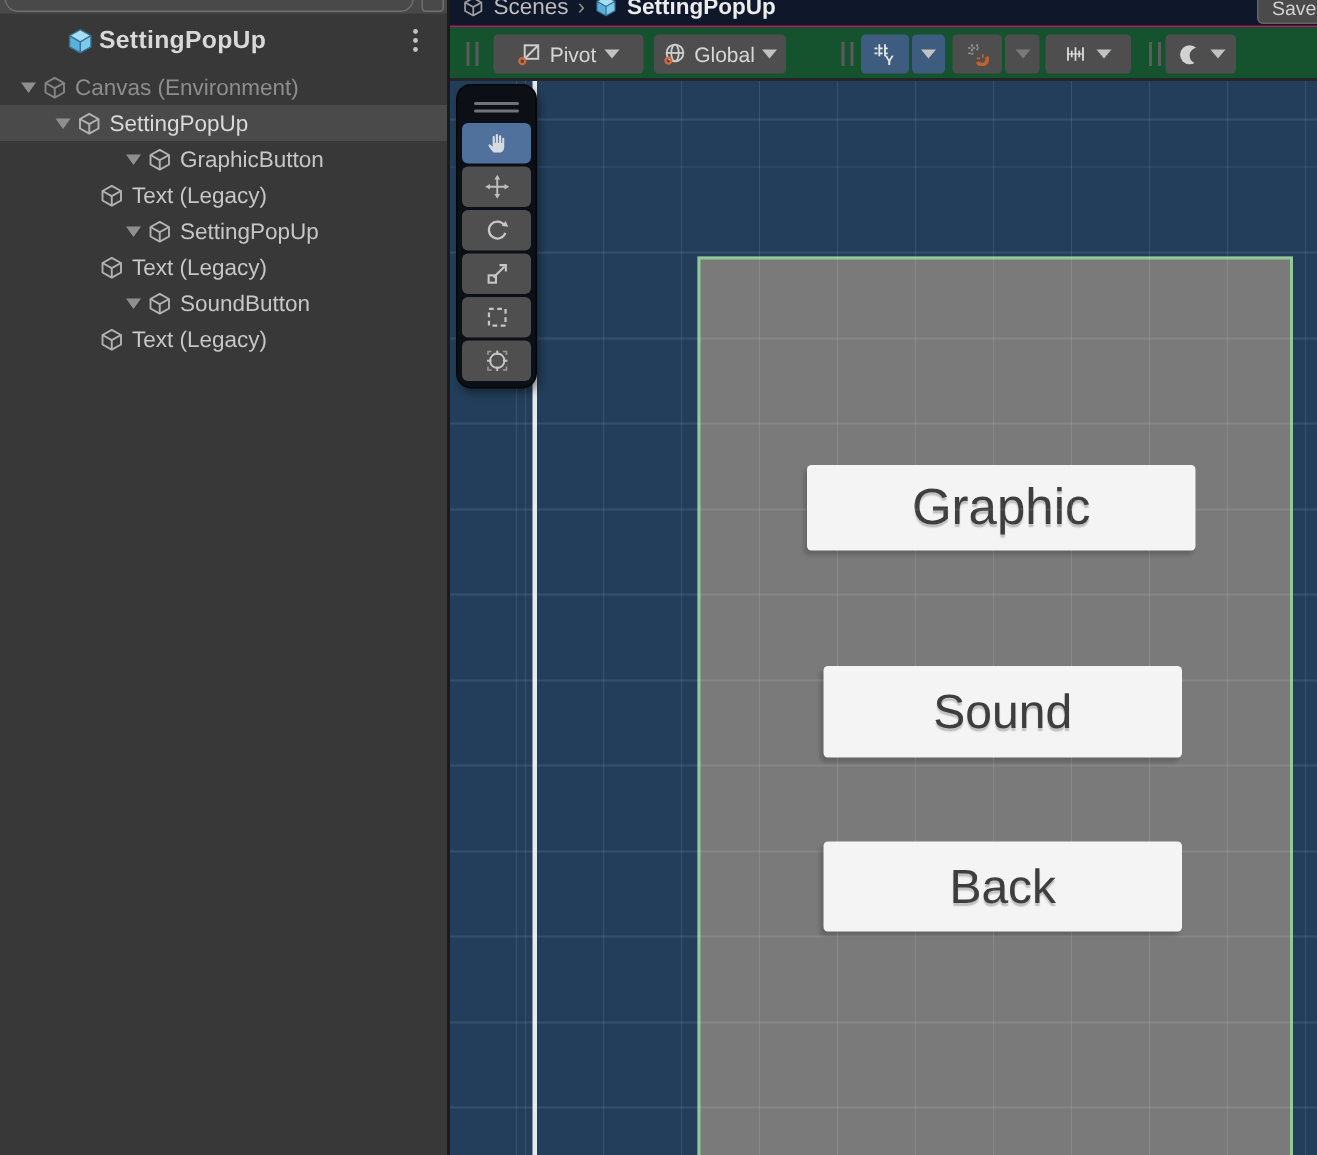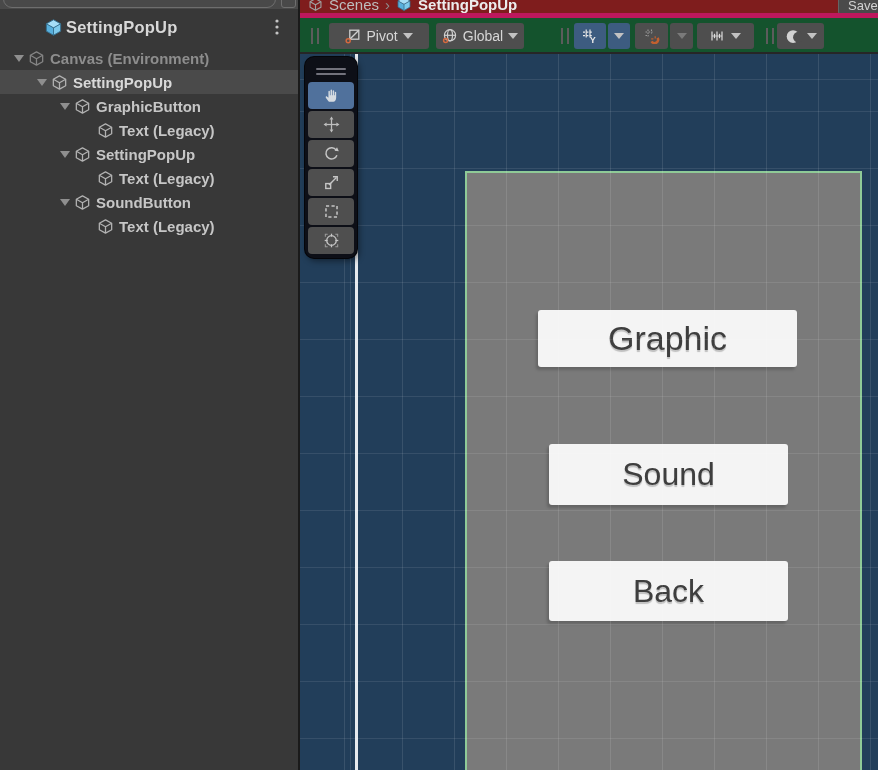--- a/index.html
+++ b/index.html
@@ -16,34 +16,34 @@
     border:1.5px solid #6e6e6e; border-radius:9px; }
   .search-side-box { position:absolute; left:281px; top:-12px; width:15px; height:20px;
     border:1.5px solid #6e6e6e; border-radius:3px; }
 
   #hier-header { position:relative; height:37px; display:flex; align-items:center; }
   #hier-header .cube-blue { margin-left:44px; width:19px; height:19px; }
   #hier-header .title { margin-left:3px; font-size:16.5px; font-weight:bold; color:#d8d8d8; letter-spacing:.2px; }
   #hier-kebab { position:absolute; right:14px; top:9px; width:14px; height:18px; cursor:pointer; }
 
   #hier-rows { position:absolute; left:0; top:46px; width:298px; }
-  .h-row { height:24px; display:flex; align-items:center; font-size:15px; color:#c6c6c6; cursor:default;font-weight:bold; }
+  .h-row { height:24px; display:flex; align-items:center; font-size:15px; color:#c6c6c6; cursor:default; }
   .h-row.selected { background:#4a4a4a; color:#d9d9d9; }
   .h-row.dim { color:#8d8d8d; }
   .h-row.dim .cube { color:#858585; }
   .h-row .cube { width:17px; height:17px; color:#b2b2b2; flex:0 0 auto; margin-right:5px; }
   .tri { width:18px; flex:0 0 auto; display:flex; justify-content:center; }
   .tri::after { content:""; width:0; height:0; border-left:5px solid transparent;
     border-right:5px solid transparent; border-top:7px solid #8f8f8f; }
   .lvl0 { padding-left:10px; } .lvl1 { padding-left:33px; }
-  .lvl2 { padding-left:56px; } .lvl3 { padding-left:97px; }
+  .lvl2 { padding-left:56px;margin-left:24px; } .lvl3 { padding-left:66px; }
 
   
   #crumbbar { position:absolute; left:300px; top:0; width:578px; height:18px;
-    background:#7f1d1d; overflow:hidden; border-bottom:5px solid #be185d; }
+    background:#0f172a; overflow:hidden; border-bottom:1px solid #be185d; }
   #crumb-inner { position:absolute; left:8px; top:-8px; height:24px; display:flex; align-items:center; gap:6px; }
   #crumb-inner .cube-gray { width:15px; height:15px; color:#a0a0a0; }
   #crumb-inner .cube-blue { width:16px; height:16px; }
   .crumb-txt { font-size:15px; color:#bdbdbd; }
   .crumb-sep { font-size:15px; color:#8f8f8f; }
   .crumb-strong { font-size:15px; font-weight:bold; color:#ececec; }
   #save-btn { position:absolute; left:538px; top:-9px; width:58px; height:25px;
     background:#4a4a4a; border:1px solid #656565; border-radius:4px;
     font-size:13px; color:#d2d2d2; padding:6px 0 0 9px; }
 

